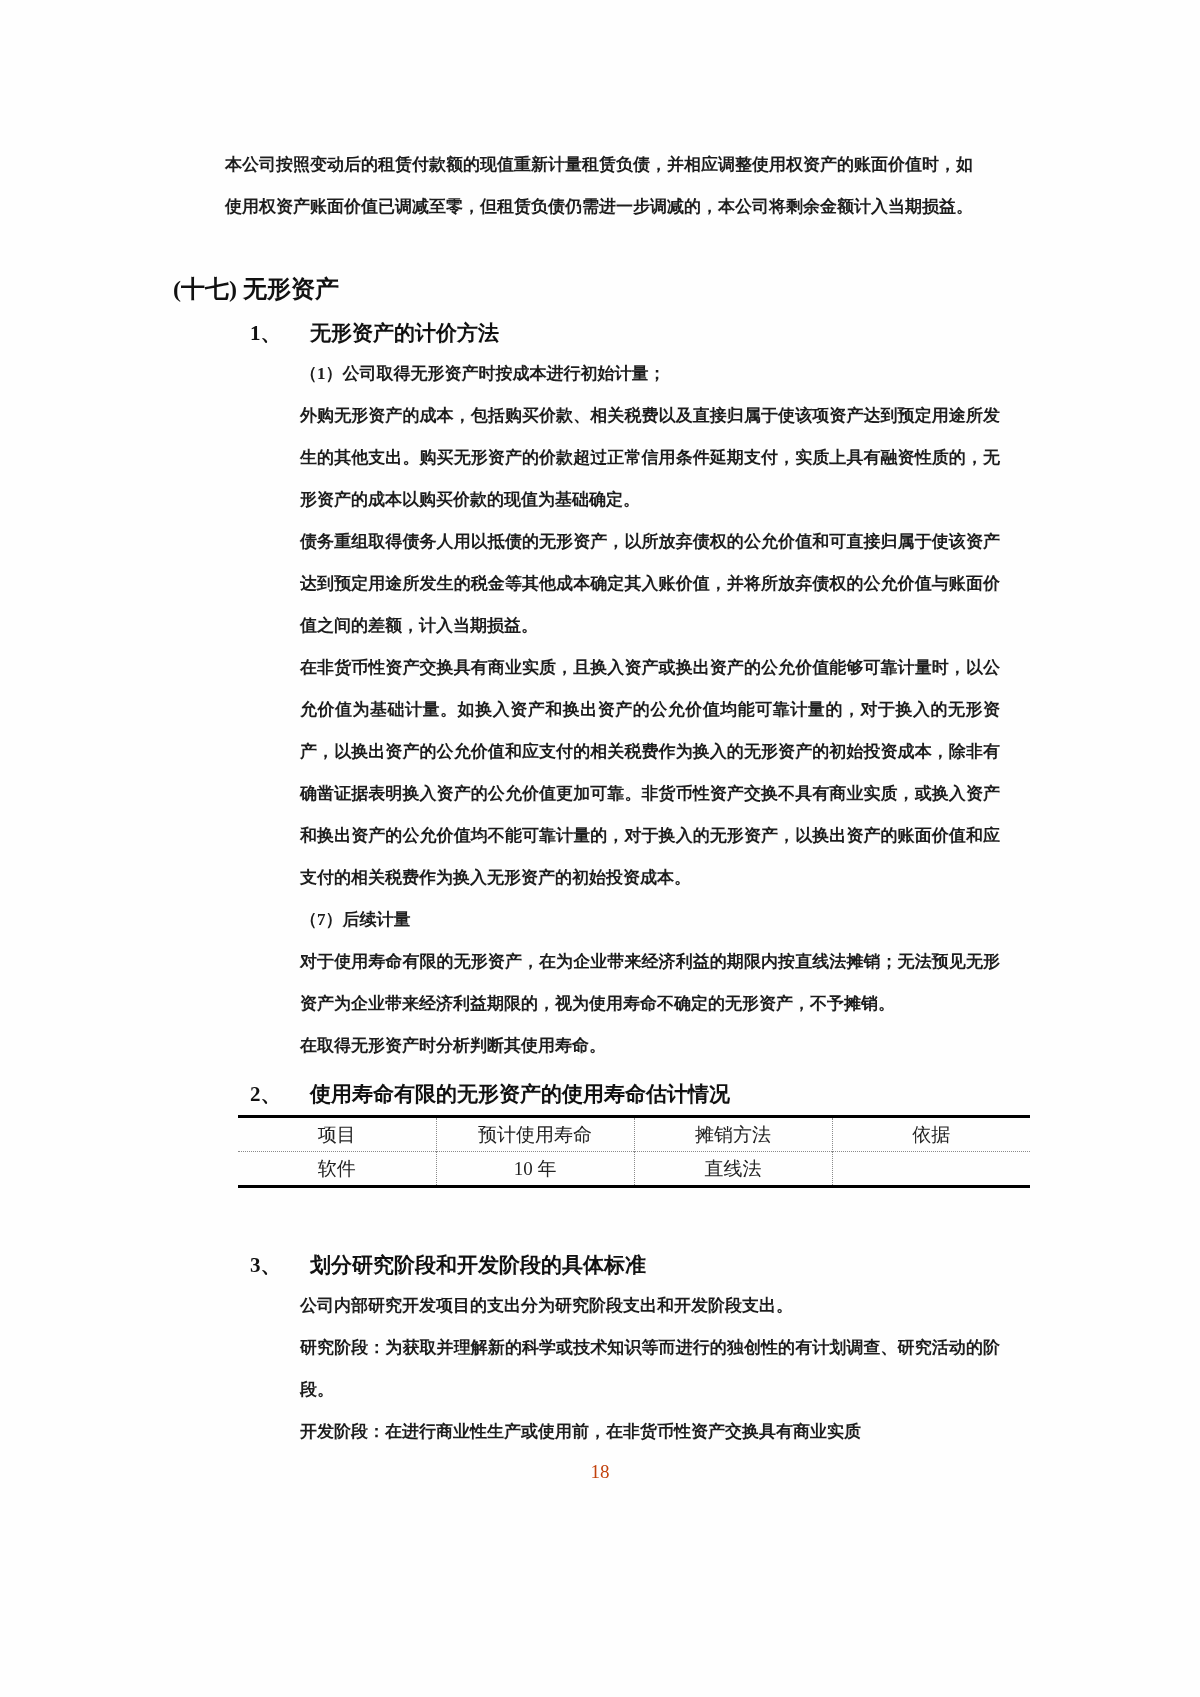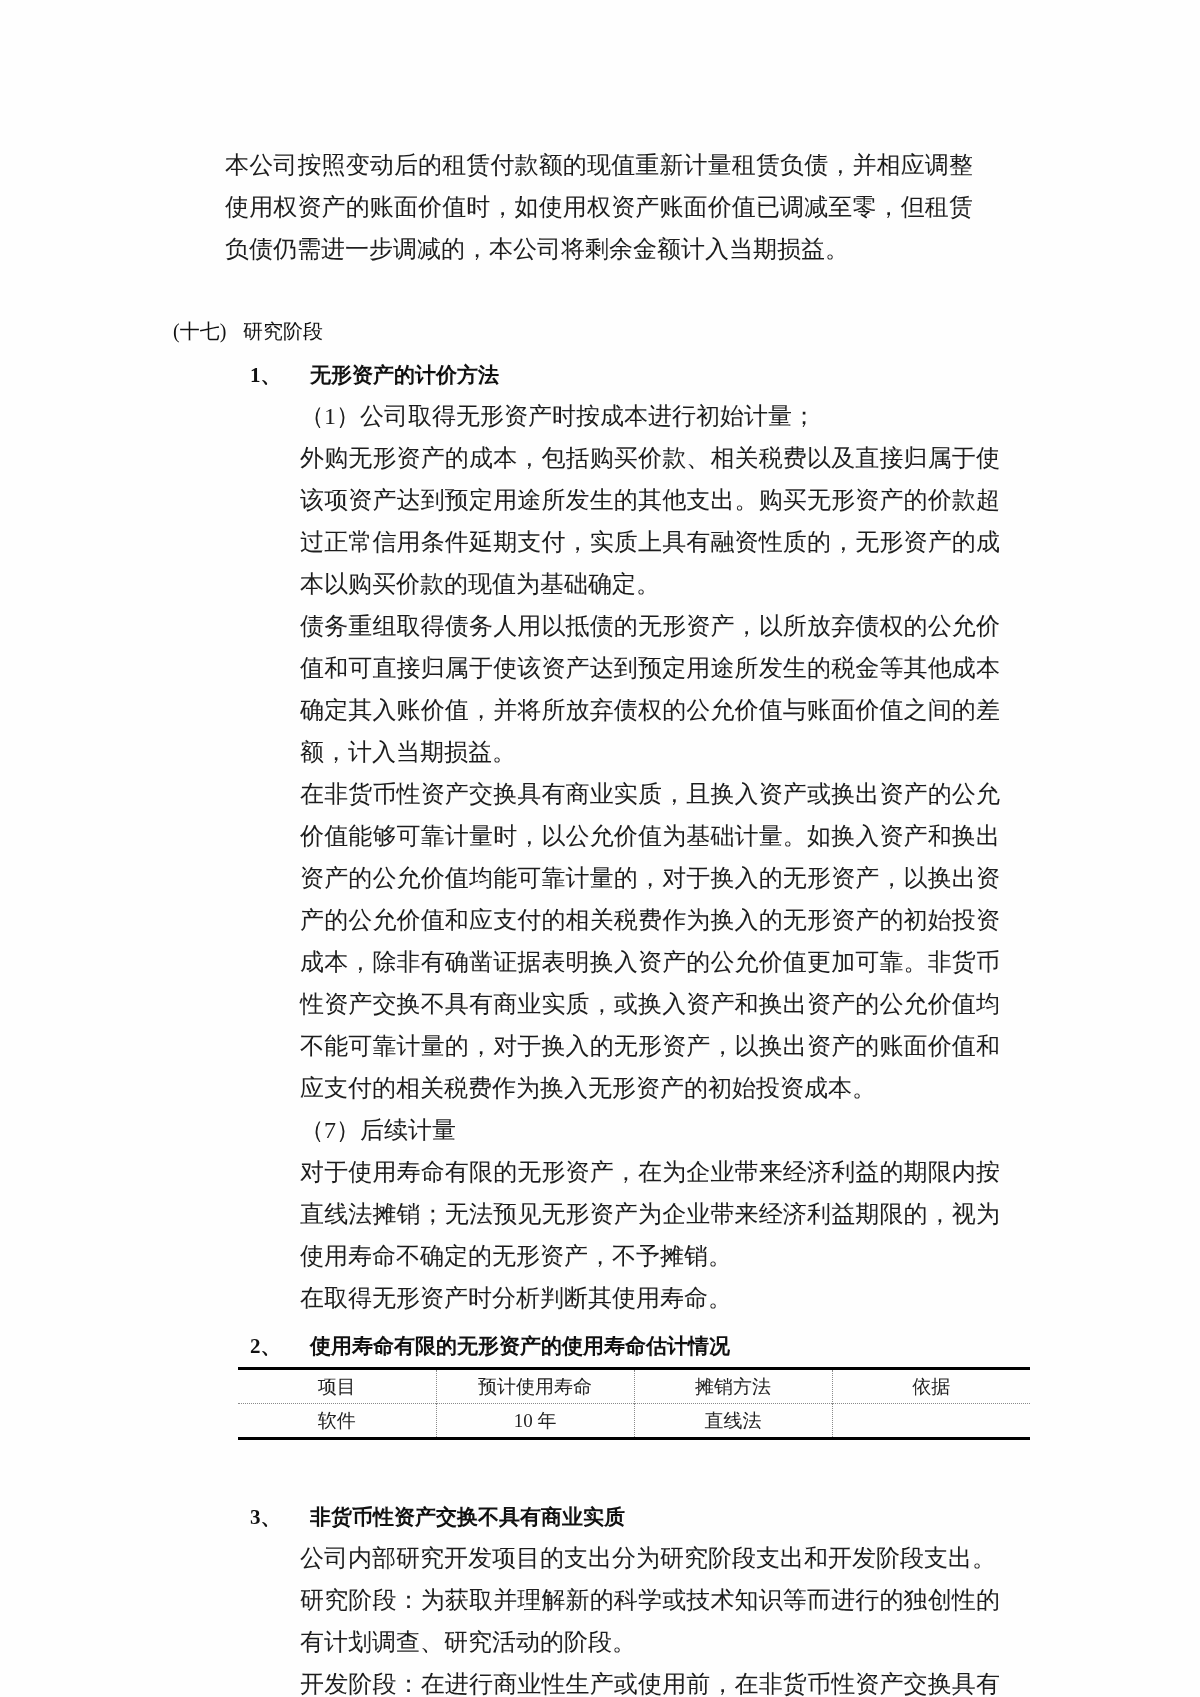--- a/index.html
+++ b/index.html
@@ -7,36 +7,37 @@
     position: relative;
     width: 1200px;
     height: 1697px;
     margin: 0 auto;
     background: #fefefe;
     color: #1d1d1d;
     font-family: "Liberation Serif", "DejaVu Serif", serif;
     overflow: hidden;
   }
   .para {
-    font-size: 24px;
+    font-size: 17px;
     line-height: 42px;
     text-align: justify;
     text-justify: inter-character;
     text-align-last: left;
     margin: 0;
+    font-weight: bold;
   }
   .intro {
     margin: 144px 0 0 225px;
     width: 748px;
   }
   .sec-heading {
     display: flex;
     margin: 46px 4px 0 173px;
-    font-size: 20px;
-    font-weight: normal;
+    font-size: 24px;
+    font-weight: bold;
     color: #111;
     line-height: 30px;
   }
   .sec-heading .sec-num { width: 70px; }
   .item-heading {
     display: flex;
     margin-left: 250px;
     font-size: 21px;
     font-weight: bold;
     color: #111;
@@ -79,21 +80,21 @@
 </style>
 </head>
 <body>
 
 <div class="page">
 
   <p class="para intro">本公司按照变动后的租赁付款额的现值重新计量租赁负债，并相应调整使用权资产的账面价值时，如使用权资产账面价值已调减至零，但租赁负债仍需进一步调减的，本公司将剩余金额计入当期损益。</p>
 
   <div class="sec-heading">
     <span class="sec-num">(十七)</span>
-    <span class="sec-title">研究阶段</span>
+    <span class="sec-title">无形资产</span>
   </div>
 
   <div class="item-heading ih1">
     <span class="item-num">1、</span>
     <span class="item-title">无形资产的计价方法</span>
   </div>
 
   <div class="body-block">
     <p class="para">（1）公司取得无形资产时按成本进行初始计量；</p>
     <p class="para">外购无形资产的成本，包括购买价款、相关税费以及直接归属于使该项资产达到预定用途所发生的其他支出。购买无形资产的价款超过正常信用条件延期支付，实质上具有融资性质的，无形资产的成本以购买价款的现值为基础确定。</p>
@@ -123,21 +124,21 @@
         <td>软件</td>
         <td>10 年</td>
         <td>直线法</td>
         <td></td>
       </tr>
     </tbody>
   </table>
 
   <div class="item-heading ih3">
     <span class="item-num">3、</span>
-    <span class="item-title">非货币性资产交换不具有商业实质</span>
+    <span class="item-title">划分研究阶段和开发阶段的具体标准</span>
   </div>
 
   <div class="body-block">
     <p class="para">公司内部研究开发项目的支出分为研究阶段支出和开发阶段支出。</p>
     <p class="para">研究阶段：为获取并理解新的科学或技术知识等而进行的独创性的有计划调查、研究活动的阶段。</p>
     <p class="para">开发阶段：在进行商业性生产或使用前，在非货币性资产交换具有商业实质</p>
   </div>
 
   <div class="page-number">18</div>
 

